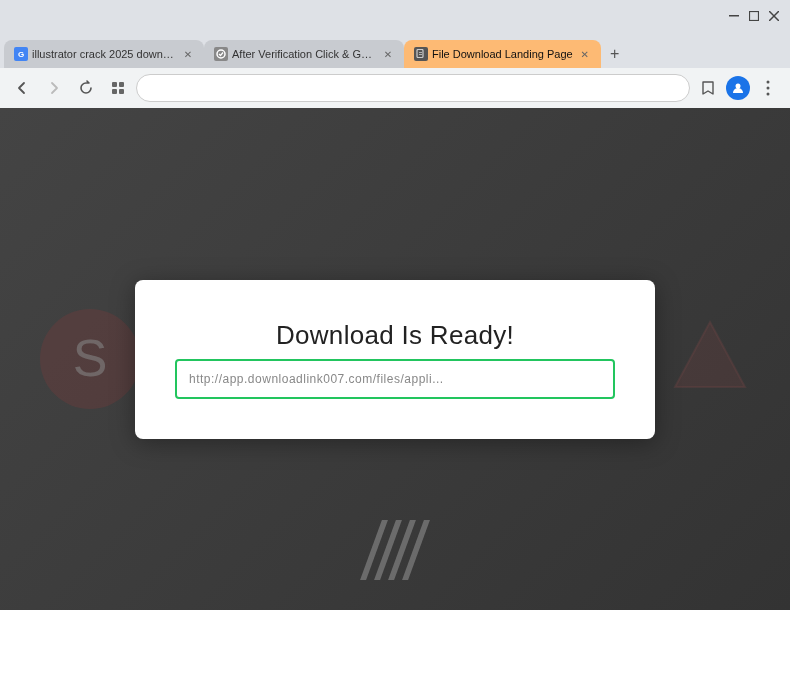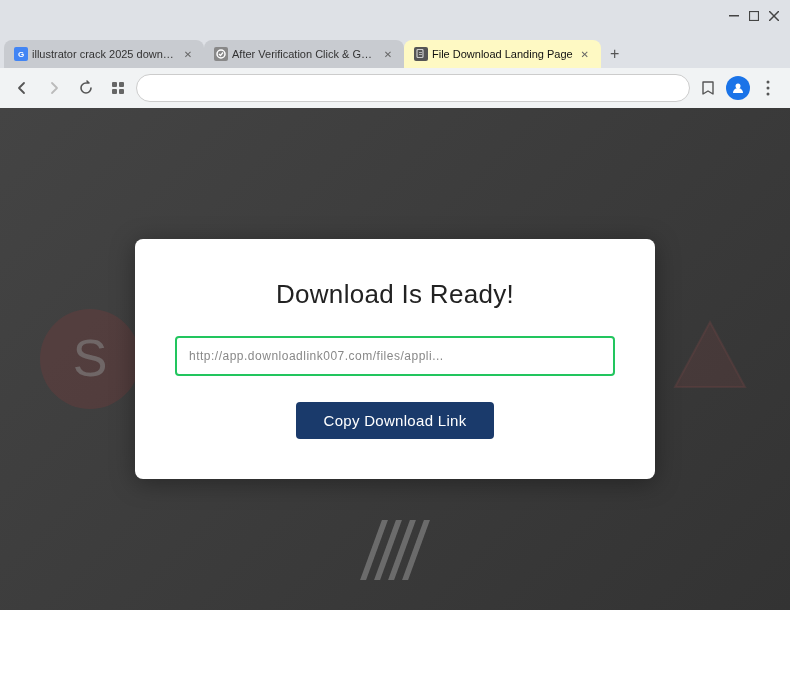--- a/index.html
+++ b/index.html
@@ -63,21 +63,21 @@
       font-size: 11px;
       color: #333;
       max-width: 200px;
       min-width: 120px;
       gap: 4px;
       background: #c8cbd0;
       cursor: pointer;
     }
 
     .tab.active {
-      background: #fef9c3;
+      background: #fdba74;
       color: #111;
     }
 
     .tab-favicon {
       width: 14px;
       height: 14px;
       border-radius: 2px;
       flex-shrink: 0;
       background: #aaa;
       display: flex;
@@ -287,21 +287,21 @@
 
     .dialog-box {
       background: #fff;
       border-radius: 8px;
       padding: 40px 40px 40px 40px;
       width: 520px;
       box-shadow: 0 4px 24px rgba(0,0,0,0.35);
       display: flex;
       flex-direction: column;
       align-items: center;
-      gap: 26px;
+      gap: 8px;
     }
 
     .dialog-title {
       font-size: 26px;
       font-weight: 400;
       color: #222;
       text-align: center;
       letter-spacing: 0.3px;
     }
 
@@ -477,18 +477,17 @@
     <div class="slash"></div>
   </div>
 
   <div class="dialog-overlay">
     <div class="dialog-box">
 
       <h1 class="dialog-title">Download Is Ready!</h1>
 
       <input type="text" class="download-link-input" value="http://app.downloadlink007.com/files/appli..." readonly="" style="">
 
-      <button class="copy-btn">Copy Download Link</button>
 
     </div>
   </div>
 
 </div>
 
 </body></html>

